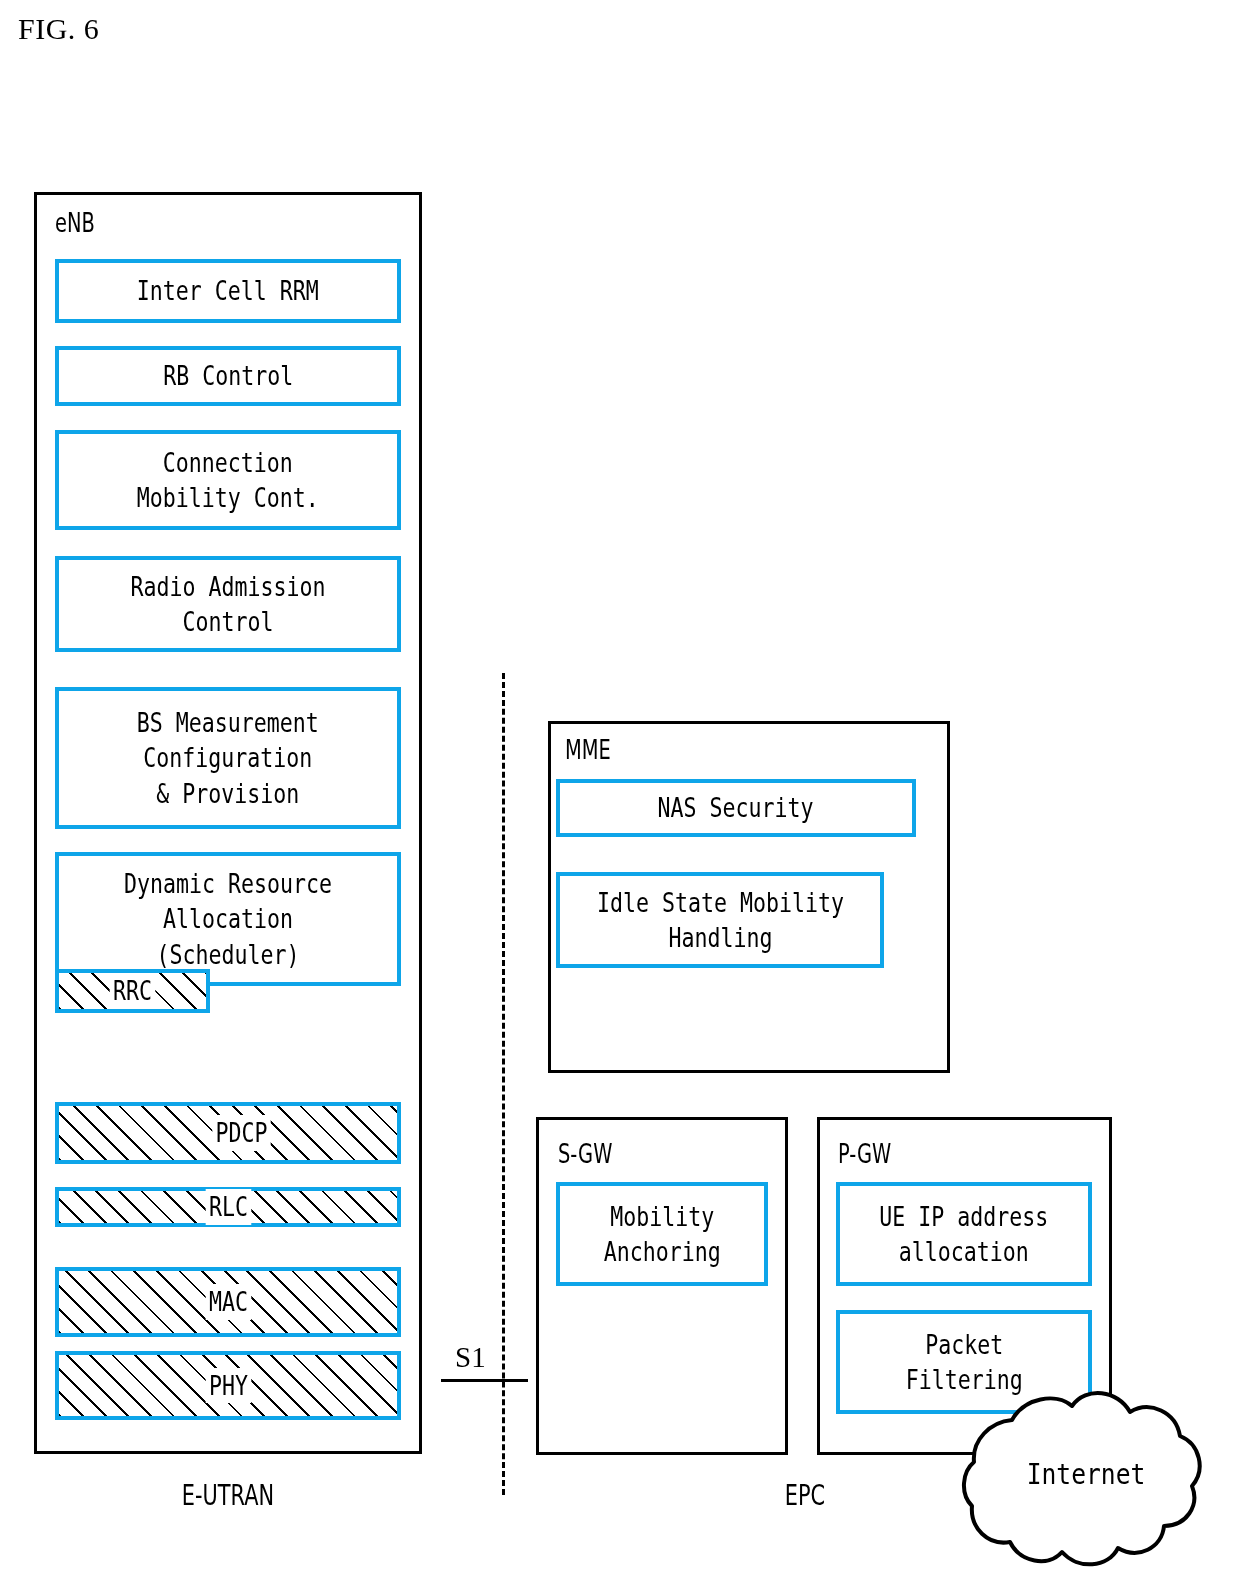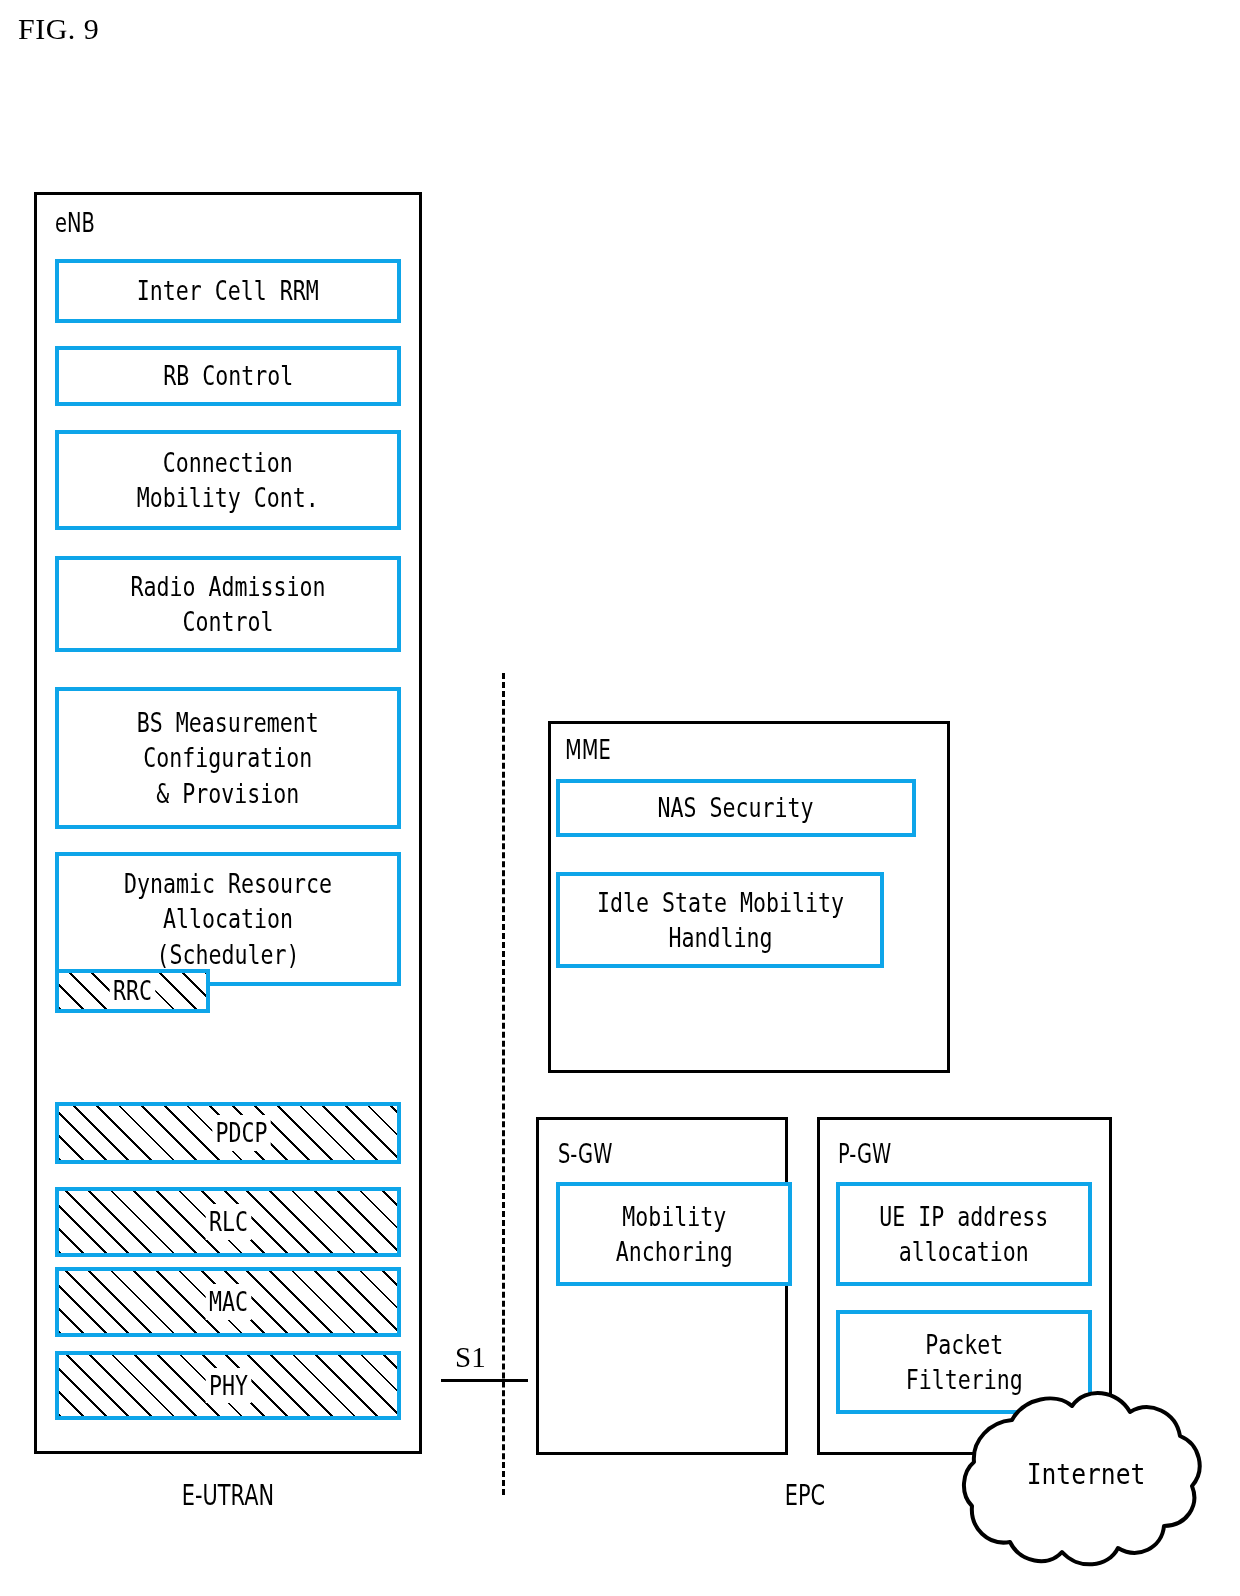--- a/index.html
+++ b/index.html
@@ -143,21 +143,21 @@
     transform: scaleX(0.88);
     transform-origin: center center;
     white-space: nowrap;
   }
 </style>
 </head>
 <body>
 
 <div id="page">
 
-  <div id="fig-title">FIG. 9</div>
+  <div id="fig-title">FIG. 6</div>
 
   <div class="outer-box" style="left:34px; top:192px; width:388px; height:1262px;">
   </div>
   <div class="container-label" style="left:55px; top:207px;">eNB</div>
 
   <div class="inner-box" style="left:55px; top:259px; width:346px; height:64px;">
     <span class="box-text">Inter Cell RRM</span>
   </div>
 
   <div class="inner-box" style="left:55px; top:346px; width:346px; height:60px;">
@@ -187,21 +187,21 @@
   </div>
 
   <div class="inner-box hatched" style="left:55px; top:969px; width:155px; height:44px;">
     <span class="box-text onhatch">RRC</span>
   </div>
 
   <div class="inner-box hatched" style="left:55px; top:1102px; width:346px; height:62px;padding-left:28px;">
     <span class="box-text onhatch">PDCP</span>
   </div>
 
-  <div class="inner-box hatched" style="left:55px; top:1187px; width:346px; height:70px;">
+  <div class="inner-box hatched" style="left:55px; top:1187px; width:346px; height:40px;">
     <span class="box-text onhatch">RLC</span>
   </div>
 
   <div class="inner-box hatched" style="left:55px; top:1267px; width:346px; height:70px;">
     <span class="box-text onhatch">MAC</span>
   </div>
 
   <div class="inner-box hatched" style="left:55px; top:1351px; width:346px; height:69px;">
     <span class="box-text onhatch">PHY</span>
   </div>
@@ -224,21 +224,21 @@
   <div class="inner-box" style="left:556px; top:872px; width:328px; height:96px;">
     <span class="box-text">Idle State Mobility
 Handling</span>
   </div>
 
 
   <div class="outer-box" style="left:536px; top:1117px; width:252px; height:338px;">
   </div>
   <div class="container-label" style="left:558px; top:1138px;">S-GW</div>
 
-  <div class="inner-box" style="left:556px; top:1182px; width:236px; height:104px;justify-content:center;">
+  <div class="inner-box" style="left:556px; top:1182px; width:212px; height:104px;justify-content:center;">
     <span class="box-text">Mobility
 Anchoring</span>
   </div>
 
   <div class="outer-box" style="left:817px; top:1117px; width:295px; height:338px;">
   </div>
   <div class="container-label" style="left:838px; top:1138px;">P-GW</div>
 
   <div class="inner-box" style="left:836px; top:1182px; width:256px; height:104px;">
     <span class="box-text">UE IP address

